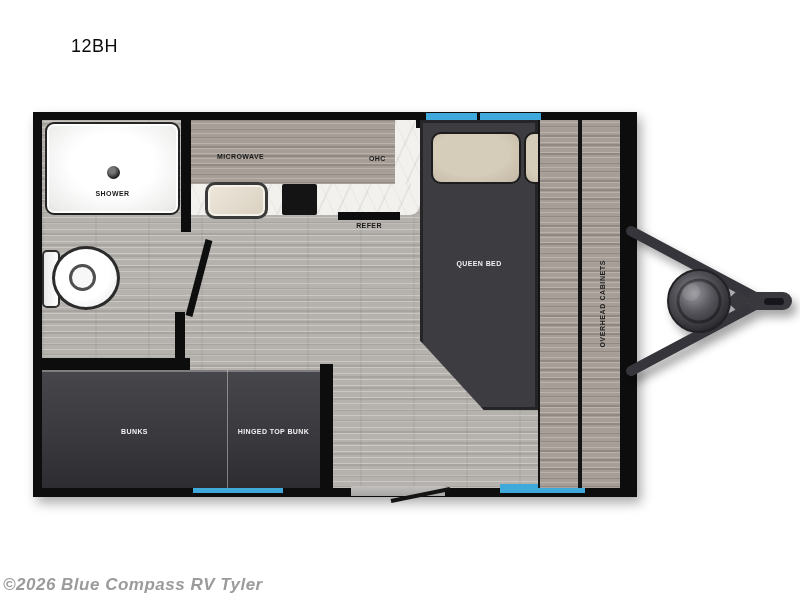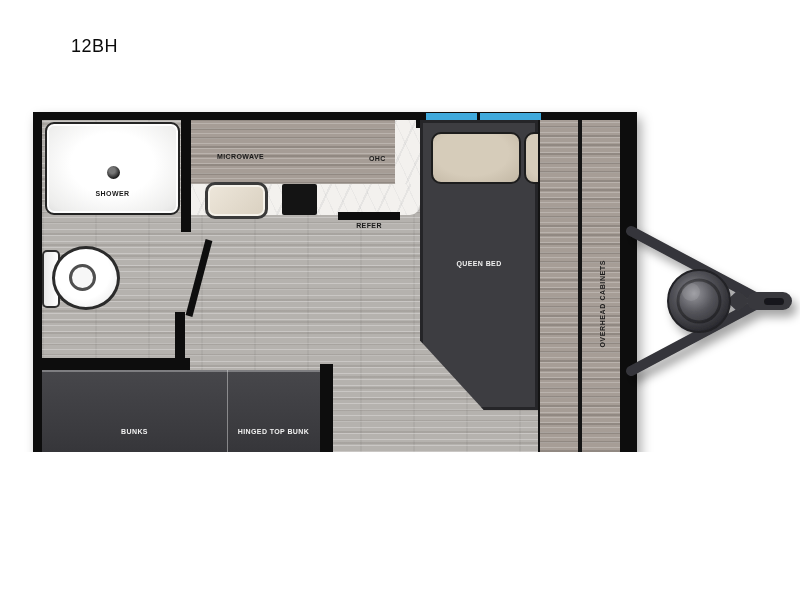--- a/index.html
+++ b/index.html
@@ -1,16 +1,16 @@
 <!DOCTYPE html>
 <html><head>
 <meta charset="utf-8">
 <style>
   html,body{margin:0;padding:0;background:#ffffff;}
-  .stage{position:relative;width:800px;height:452px;background:#ffffff;overflow:hidden;
+  .stage{position:relative;width:800px;height:600px;background:#ffffff;overflow:hidden;
          font-family:"Liberation Sans",sans-serif;}
   .abs{position:absolute;}
   .title{position:absolute;left:71px;top:36px;font-size:18px;color:#0a0a0a;letter-spacing:.5px;}
   .watermark{position:absolute;left:3px;top:575px;font-size:17px;font-weight:bold;font-style:italic;
              color:#9b9b9b;letter-spacing:.5px;}
   
   .body{position:absolute;left:33px;top:112px;width:604px;height:385px;background:#0d0d0d;
         filter:drop-shadow(4px 6px 6px rgba(0,0,0,.33));}
   .floor{position:absolute;left:9px;top:8px;width:586px;height:368px;background-color:#b5b2ae;
      background-image:
@@ -153,13 +153,14 @@
       <circle cx="699" cy="301" r="31" fill="url(#tankGrad)" stroke="#222226" stroke-width="2"></circle>
       <circle cx="699" cy="301" r="21" fill="none" stroke="rgba(0,0,0,0.35)" stroke-width="3"></circle>
       <circle cx="691" cy="292" r="9" fill="rgba(255,255,255,0.10)"></circle>
     </g>
     <g>
       <line x1="209" y1="240" x2="189" y2="316" stroke="#0e0e0e" stroke-width="7"></line>
       <line x1="391" y1="501" x2="450" y2="489" stroke="#141414" stroke-width="4"></line>
     </g>
   </svg>
 
+  <div class="watermark">©2026 Blue Compass RV Tyler</div>
 </div>
 
 </body></html>

